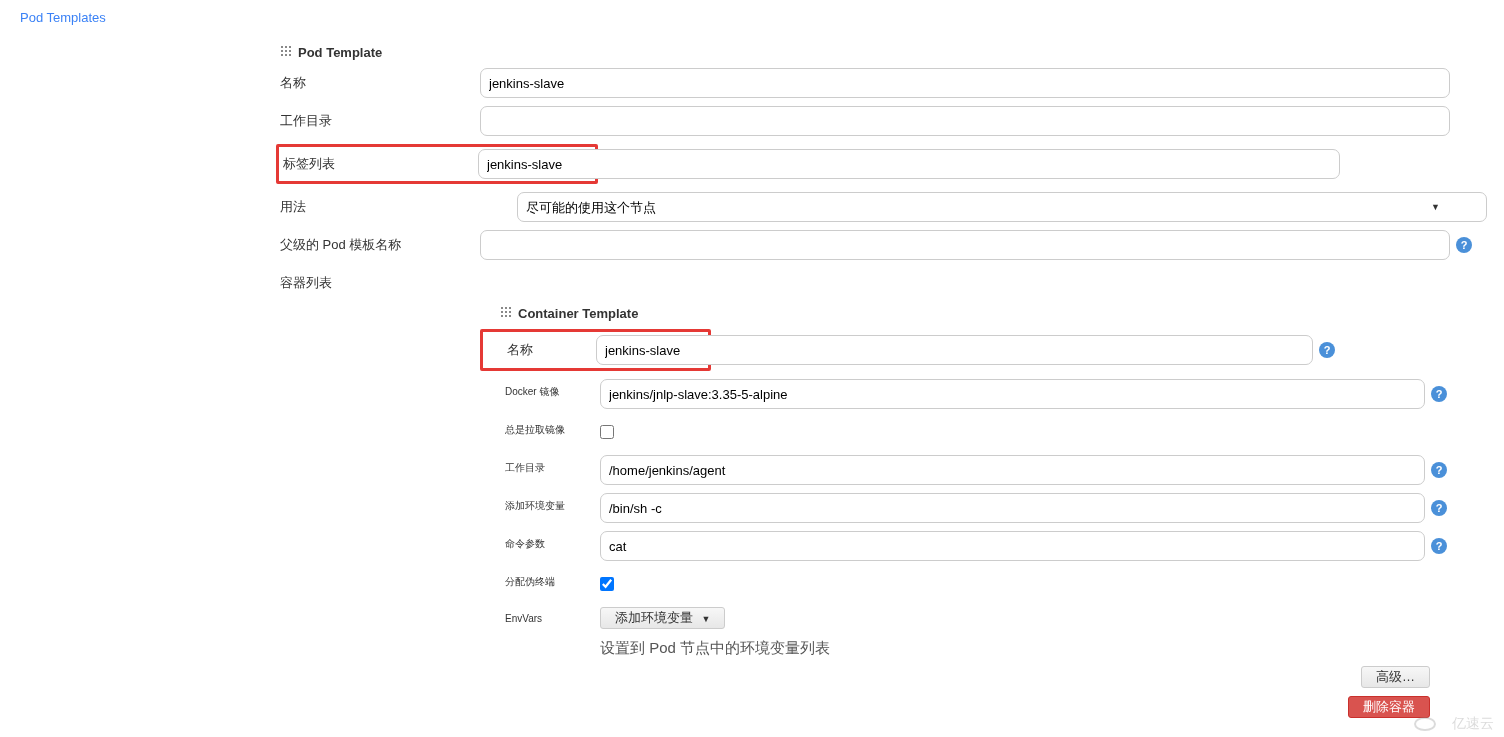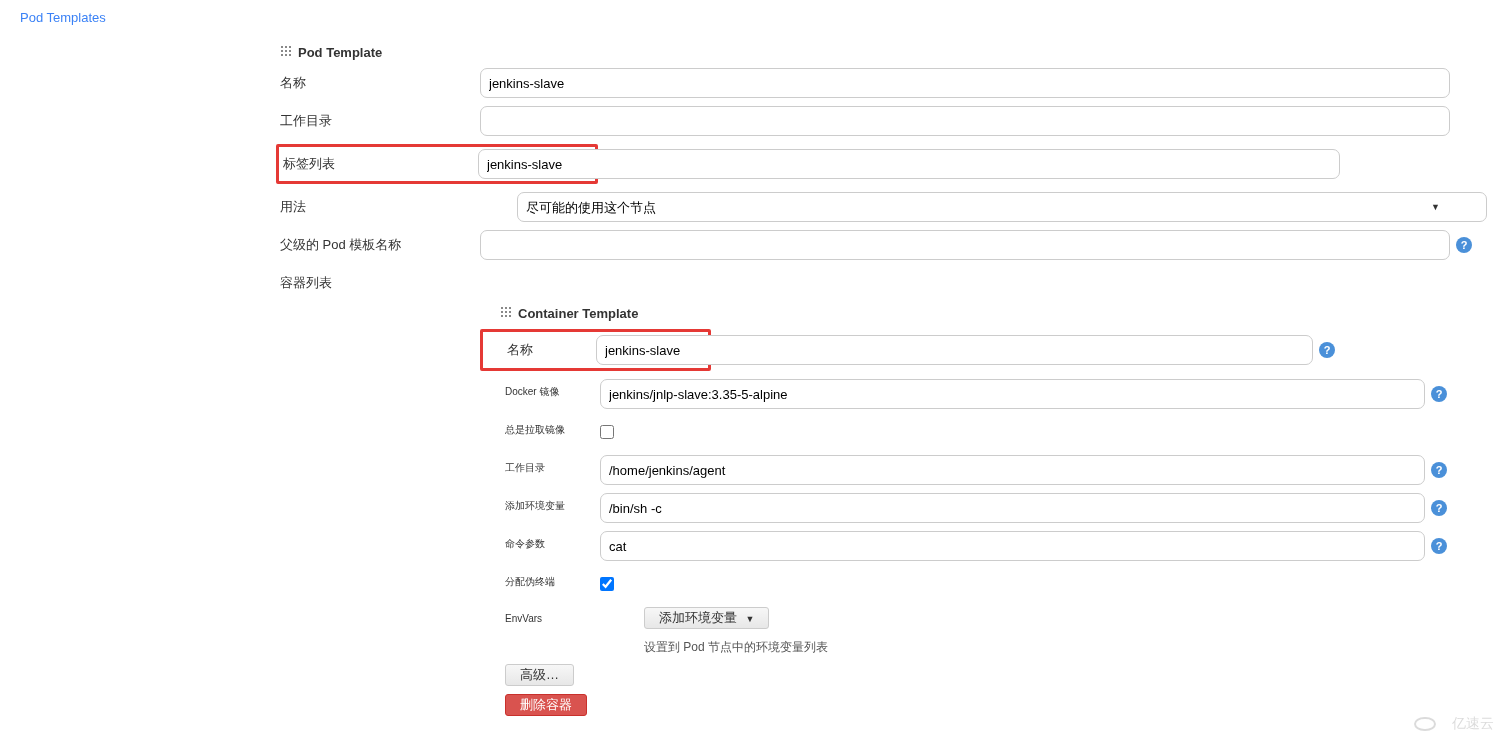--- a/index.html
+++ b/index.html
@@ -113,22 +113,22 @@
       border-radius: 3px;
       cursor: pointer;
       color: #333;
     }
     .btn-dropdown::after { content: " ▼"; font-size:9px; margin-left:6px;}
     .btn-danger {
       background: #d9534f;
       border: 1px solid #c9302c;
       color: #fff;
     }
-    .hint { font-size: 12px; color: #555; margin-top: 4px; }
-    .right-btns { display:flex; justify-content:flex-start; gap:8px; margin-left:485px; max-width:925px; margin-top:6px; }
+    .hint { font-size: 15px; color: #555; margin-top: 4px; }
+    .right-btns { display:flex; justify-content:flex-end; gap:8px; margin-left:485px; max-width:925px; margin-top:6px; }
     input[type="checkbox"]{ width:14px; height:14px; margin-top:8px; }
     .watermark {
       position: fixed;
       right: 10px;
       bottom: 4px;
       opacity: 0.35;
       font-size: 14px;
       color: #999;
       display:flex;
       align-items:center;
@@ -267,21 +267,21 @@
   </div>
 </div>
 
 <div class="container-row">
   <div class="container-label-col">分配伪终端</div>
   <div class="container-field-col">
     <input type="checkbox" checked="" style="">
   </div>
 </div>
 
-<div class="container-row" style="align-items:flex-start;gap:44px;">
+<div class="container-row" style="align-items:flex-start;">
   <div class="container-label-col">EnvVars</div>
   <div class="container-field-col" style="flex-direction:column; align-items:flex-start;">
     <button class="btn btn-dropdown">添加环境变量</button>
     <div class="hint">设置到 Pod 节点中的环境变量列表</div>
   </div>
 </div>
 
 <div class="right-btns">
   <button class="btn">高级…</button>
 </div>

